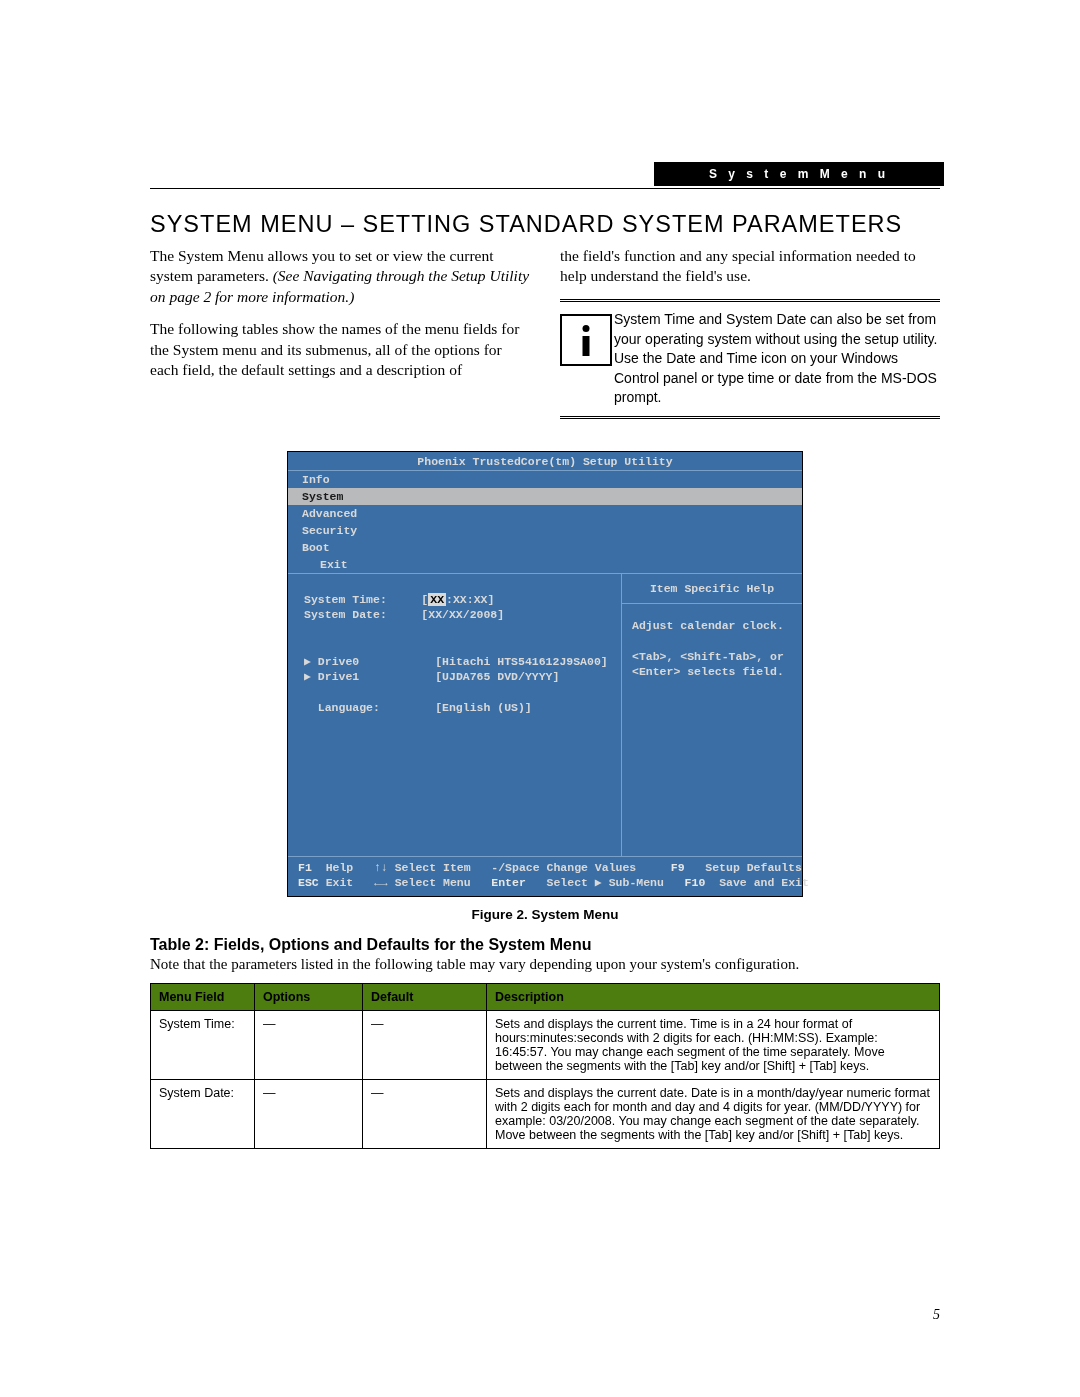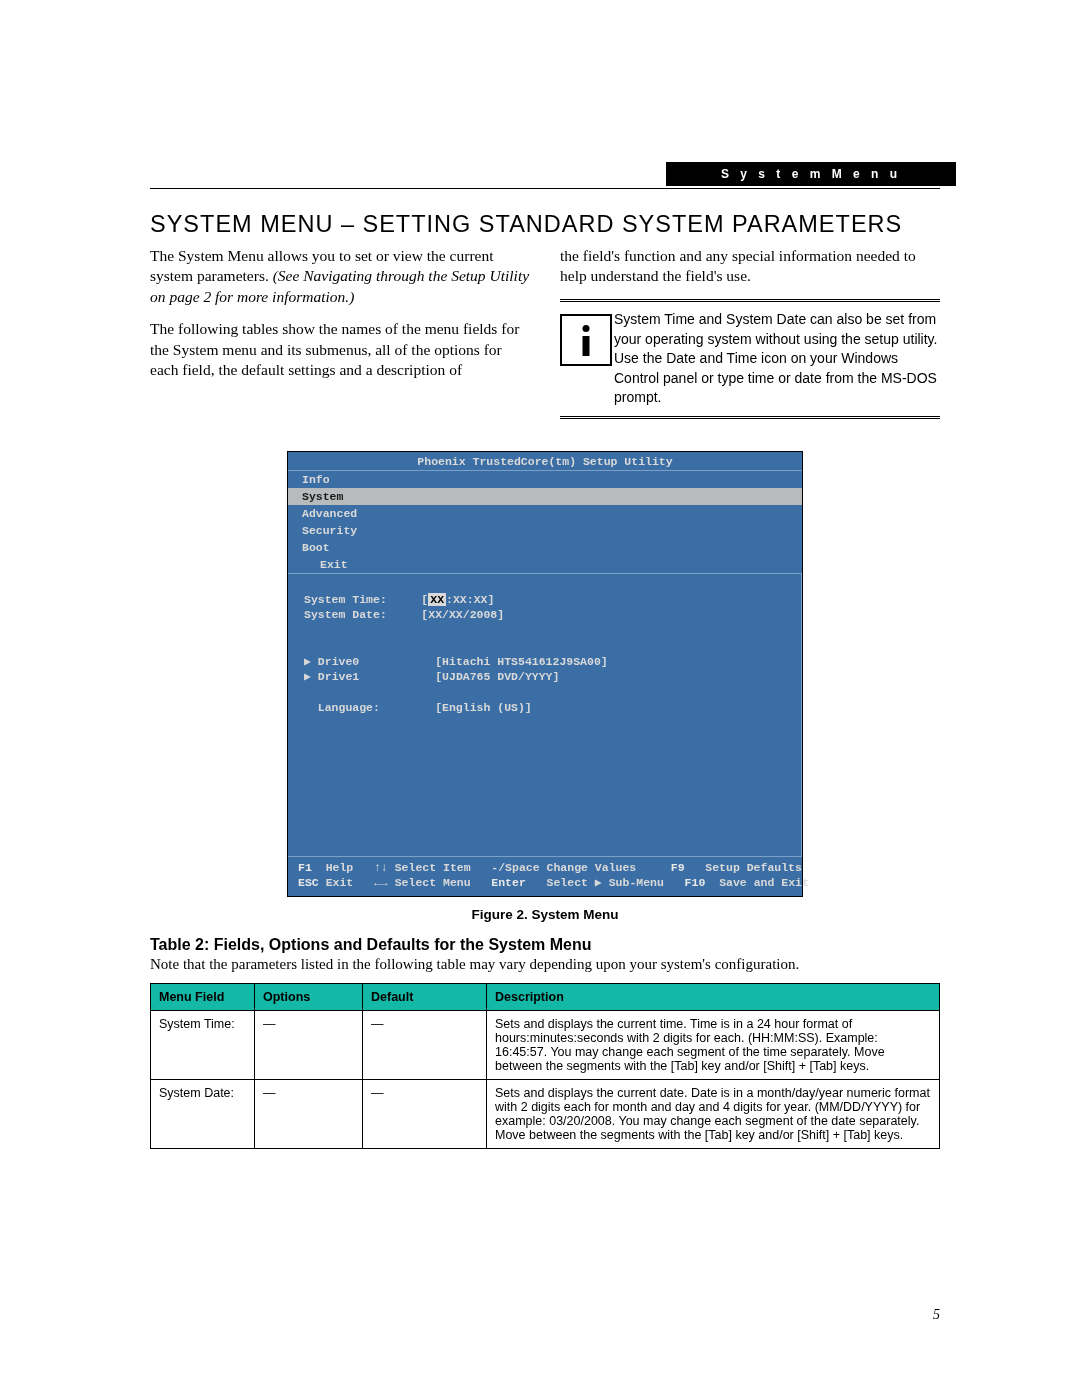--- a/index.html
+++ b/index.html
@@ -13,21 +13,21 @@
     width: 1080px;
     height: 1397px;
     margin: 0 auto;
     position: relative;
     box-sizing: border-box;
     padding: 162px 140px 0 150px;
   }
   .header-bar {
     position: absolute;
     top: 162px;
-    right: 124px;
+    right: 136px;
     width: 290px;
     height: 24px;
     background: #000;
     color: #fff;
     font-family: Arial, sans-serif;
     font-weight: bold;
     letter-spacing: 4px;
     font-size: 12px;
     line-height: 24px;
     text-align: center;
@@ -164,21 +164,21 @@
     font-size: 12.5px;
   }
   table.fields th, table.fields td {
     border: 1px solid #000;
     padding: 6px 8px;
     text-align: left;
     vertical-align: top;
   }
   table.fields th {
     font-weight: bold;
-    background:#14b8a6;
+    background:#4d7c0f;
   }
   table.fields td.menu-field { font-family: Arial, sans-serif;}
   .page-number {
     position:absolute;
     right: 140px;
     bottom: 74px;
     font-style: italic;
     font-family: Georgia, serif;
     font-size:14px;
   }
@@ -223,20 +223,29 @@
     <div class="bios-main">
       <div class="bios-left">
         <div class="bios-row"><span>System Time:</span>     <span>[</span><span class="highlight">XX</span><span>:XX:XX]</span></div>
         <div class="bios-row"><span>System Date:</span>     <span>[XX/XX/2008]</span></div>
         <div class="bios-row">&nbsp;</div>
         <div class="bios-row">&nbsp;</div>
         <div class="bios-row"><span class="tri">▶ </span><span>Drive0</span>           <span>[Hitachi HTS541612J9SA00]</span></div>
         <div class="bios-row"><span class="tri">▶ </span><span>Drive1</span>           <span>[UJDA765 DVD/YYYY]</span></div>
         <div class="bios-row">&nbsp;</div>
         <div class="bios-row">  <span>Language:</span>        <span>[English (US)]</span></div>
+      </div>
+      <div class="bios-right">
+        <div class="bios-help-title">Item Specific Help</div>
+        <div class="bios-help-body">
+          <div class="bios-row">Adjust calendar clock.</div>
+          <div class="bios-row">&nbsp;</div>
+          <div class="bios-row">&lt;Tab&gt;, &lt;Shift-Tab&gt;, or</div>
+          <div class="bios-row">&lt;Enter&gt; selects field.</div>
+        </div>
       </div>
     </div>
     <div class="bios-footer"><span class="footer-key">F1</span>  <span>Help</span>   <span>↑↓</span> <span>Select Item</span>   <span>-/Space</span> <span>Change Values</span>     <span class="footer-key">F9</span>   <span>Setup Defaults</span>
 <span class="footer-key">ESC</span> <span>Exit</span>   <span>←→</span> <span>Select Menu</span>   <span class="footer-key">Enter</span>   <span>Select ▶ Sub-Menu</span>   <span class="footer-key">F10</span>  <span>Save and Exit</span></div>
   </div>
 
   <div class="figure-caption">Figure 2.  System Menu</div>
 
   <div class="table-title">Table 2: Fields, Options and Defaults for the System Menu</div>
   <p class="table-note">Note that the parameters listed in the following table may vary depending upon your system's configuration.</p>

